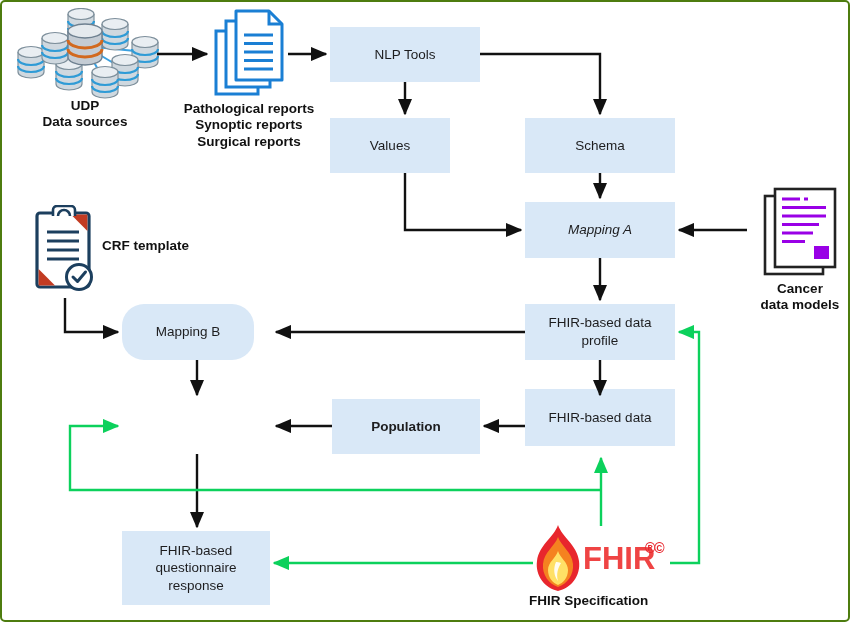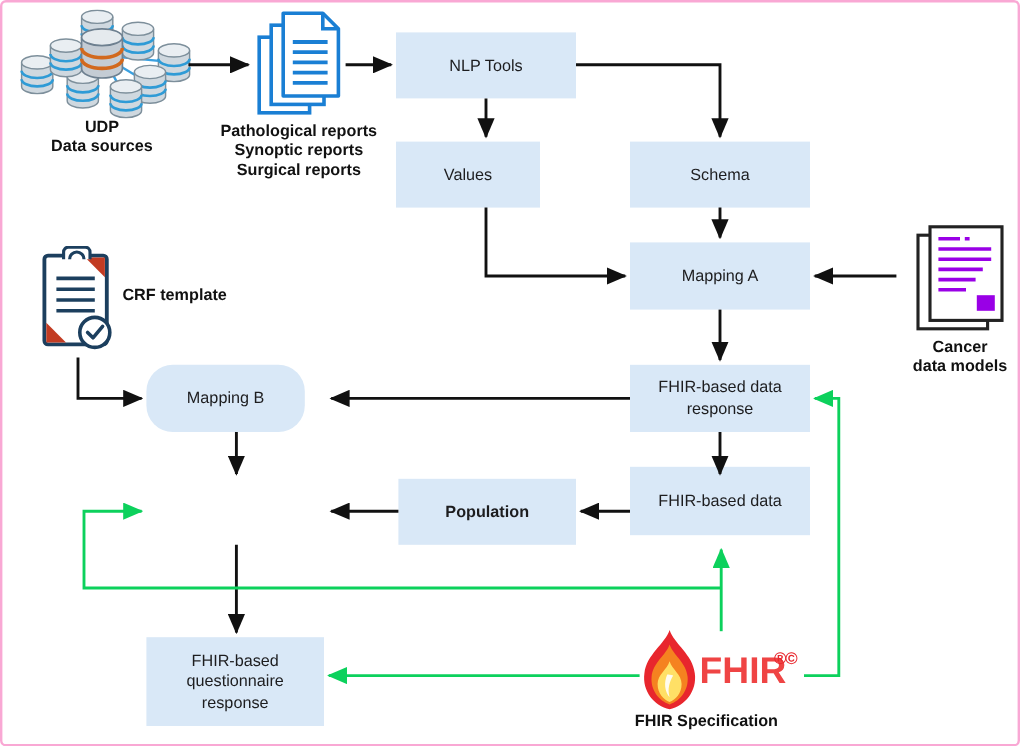--- a/index.html
+++ b/index.html
@@ -1,19 +1,19 @@
 <!DOCTYPE html>
 <html><head>
 <meta charset="utf-8">
 <style>
   html,body{margin:0;padding:0;background:#ffffff;}
   body{font-family:"Liberation Sans","DejaVu Sans",sans-serif;}
   #canvas{
     position:relative;width:850px;height:622px;box-sizing:border-box;
-    background:#ffffff;border:2px solid #f9a8d4;border-radius:5px;overflow:hidden;
+    background:#ffffff;border:2px solid #4d7c0f;border-radius:5px;overflow:hidden;
   }
   .node{
     position:absolute;background:#d9e8f7;color:#1d1d1f;
     display:flex;align-items:center;justify-content:center;text-align:center;
     font-size:13.5px;line-height:1.3;box-sizing:border-box;padding:4px 15px;
   }
   .caption{
     position:absolute;color:#111111;font-weight:bold;font-size:13.5px;
     line-height:1.22;text-align:center;
   }
@@ -32,22 +32,22 @@
     color:#111;font-weight:bold;font-size:13.5px;}
 </style>
 </head>
 <body>
 
 <div id="canvas">
 
   <div class="node" style="left:328px;top:25px;width:150px;height:55px;">NLP Tools</div>
   <div class="node" style="left:328px;top:116px;width:120px;height:55px;">Values</div>
   <div class="node" style="left:523px;top:116px;width:150px;height:55px;">Schema</div>
-  <div class="node" style="left:523px;top:200px;width:150px;height:56px;">Mapping A</div>
-  <div class="node" style="left:523px;top:302px;width:150px;height:56px;">FHIR-based data response</div>
+  <div class="node" style="left:523px;top:200px;width:150px;height:56px;font-style:italic;">Mapping A</div>
+  <div class="node" style="left:523px;top:302px;width:150px;height:56px;">FHIR-based data profile</div>
   <div class="node" style="left:120px;top:302px;width:132px;height:56px;border-radius:22px;">Mapping B</div>
   <div class="node" style="left:330px;top:397px;width:148px;height:55px;font-weight:bold;">Population</div>
   <div class="node" style="left:523px;top:387px;width:150px;height:57px;">FHIR-based data</div>
   <div class="node" style="left:120px;top:529px;width:148px;height:74px;">FHIR-based questionnaire response</div>
 
   <div class="iconwrap" style="left:8px;top:6px;">
     <svg width="150" height="92" viewBox="0 0 150 92">
       <defs>
         <g id="db-s">
           <path d="M0,6 v20 c0,3.3 5.8,6 13,6 s13,-2.7 13,-6 v-20" fill="#cfd8df" stroke="#7d8f9b" stroke-width="1.2"></path>

